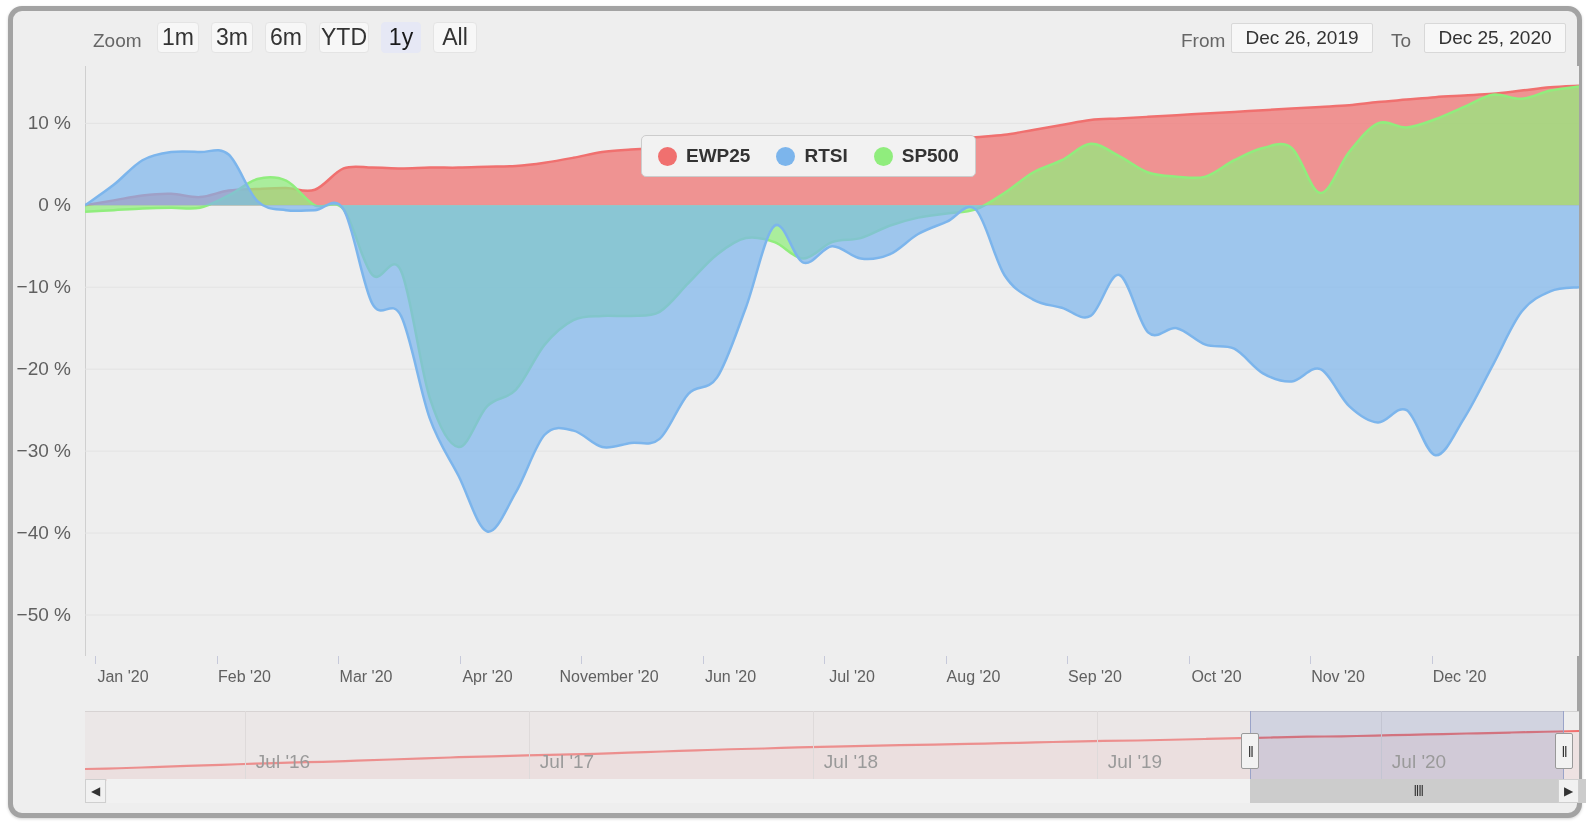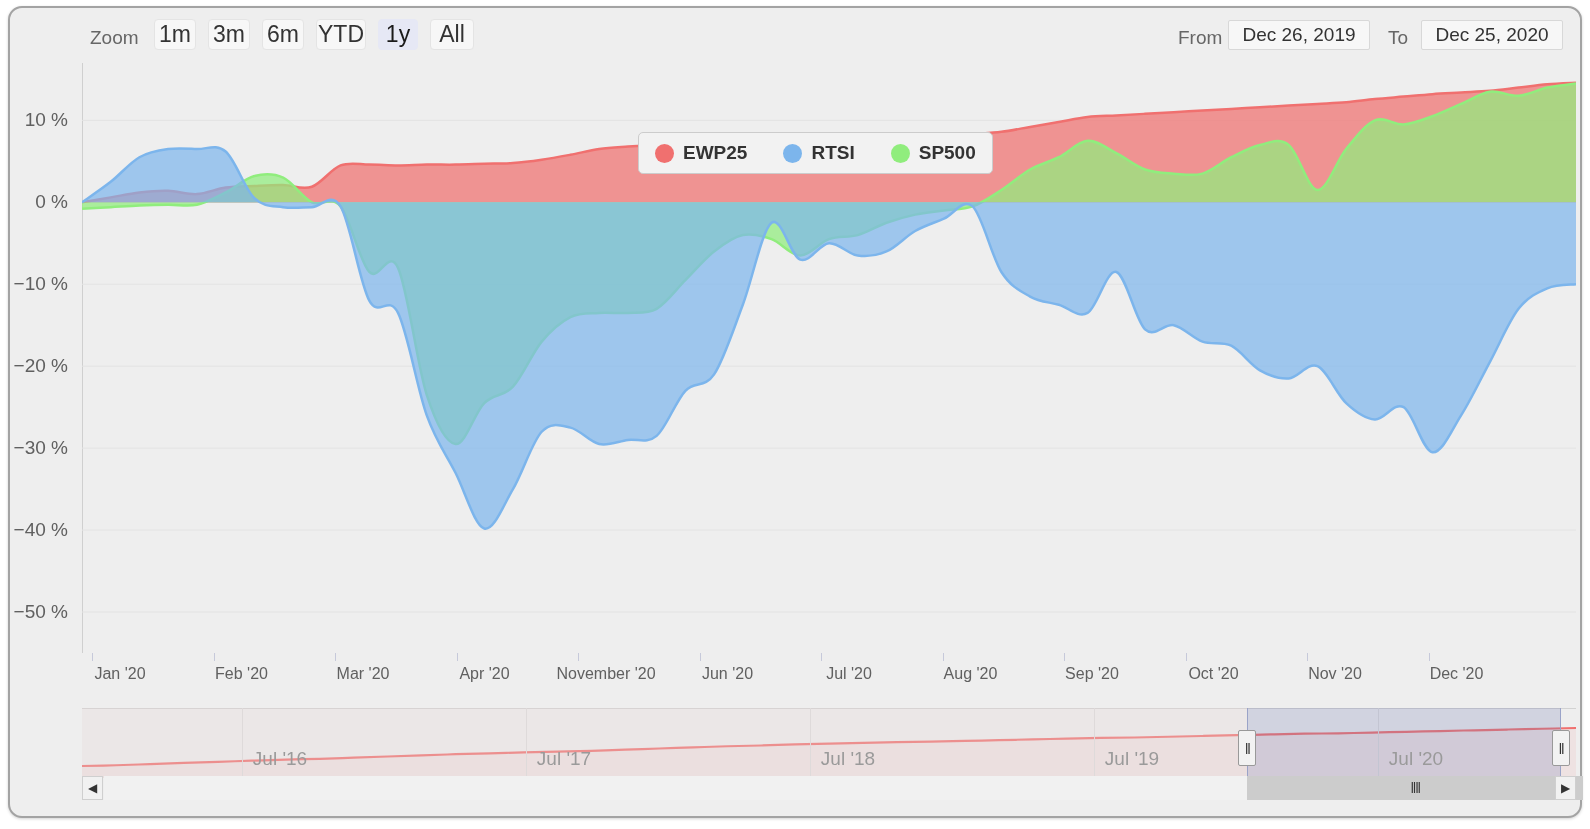--- a/index.html
+++ b/index.html
@@ -14,21 +14,21 @@
     height: 829px;
     background: #ffffff;
     overflow: hidden;
   }
   .panel {
     position: absolute;
     left: 8px; top: 6px;
     width: 1574px; height: 812px;
     background: #eeeeee;
     border-radius: 14px;
-    border: 2px solid #a3a3a3;
+    border: 5px solid #a3a3a3;
     box-shadow: 0 1px 3px rgba(0,0,0,0.18);
   }
 
   
   .rangesel {
     position: absolute;
     left: 0; top: 0;
     width: 1574px; height: 52px;
   }
   .rs-label {
@@ -115,21 +115,21 @@
   
   .legend {
     position: absolute;
     left: 628px; top: 124px;
     height: 42px;
     background: #f2f2f2;
     border: 1px solid #cccccc;
     border-radius: 5px;
     display: flex; align-items: center;
     padding: 0 16px;
-    gap: 36px;
+    gap: 26px;
     z-index: 7;
   }
   .legend-item { display: flex; align-items: center; gap: 9px; cursor: pointer; }
   .legend-dot { width: 19px; height: 19px; border-radius: 50%; display: block; }
   .legend-text { font-size: 19px; color: #333333; font-weight: bold; }
 
   
   .nav {
     position: absolute;
     left: 72px; top: 700px;

